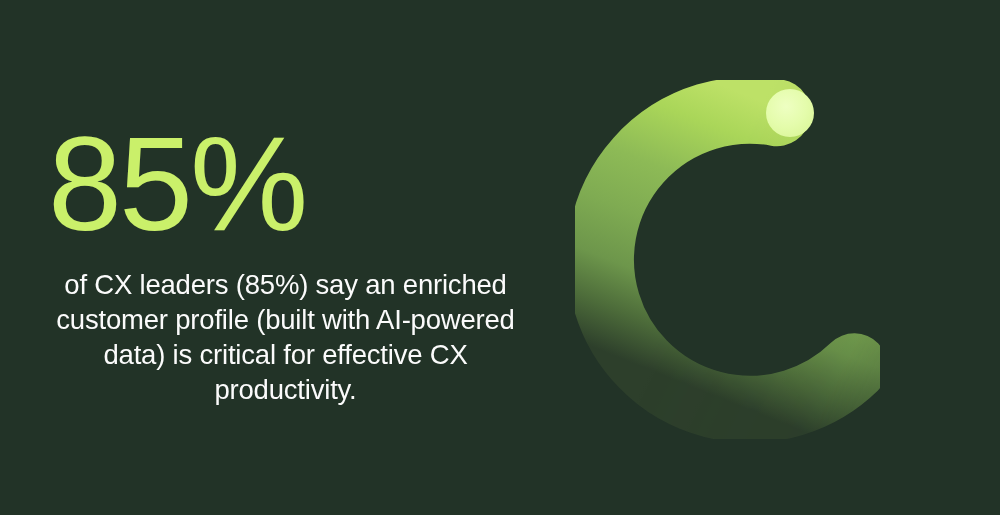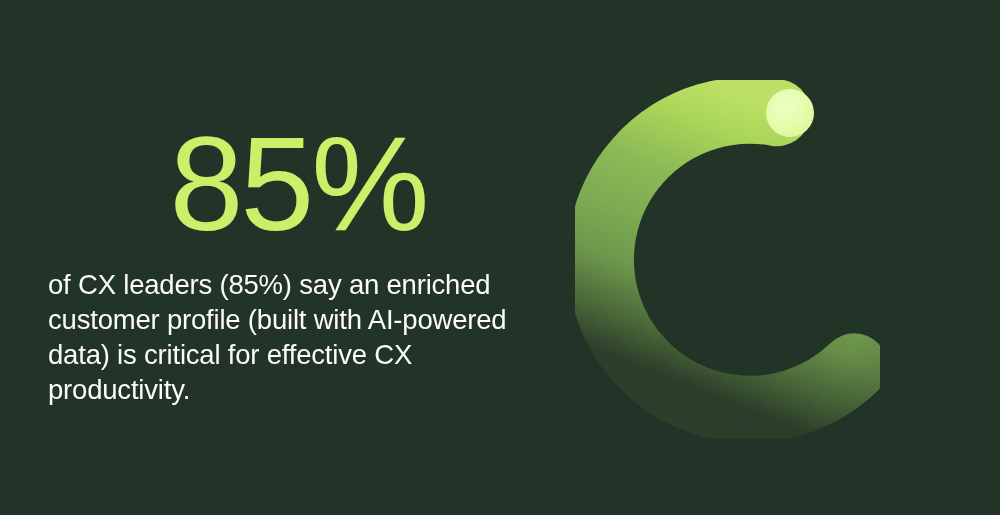--- a/index.html
+++ b/index.html
@@ -25,21 +25,20 @@
     width: 500px;
   }
   #stat-value {
     font-size: 133px;
     line-height: 1.0;
     letter-spacing: -3px;
     font-weight: 400;
     color: #caf06a;
     margin: 0;
     white-space: nowrap;
-    text-align: center;
   }
   #stat-description {
     margin: 16px 0 0 0;
     font-size: 27.5px;
     line-height: 35px;
     letter-spacing: -0.2px;
     font-weight: 400;
     color: #fbfbfb;
     max-width: 475px;
   }
@@ -59,21 +58,21 @@
     overflow: visible;
   }
 </style>
 </head>
 <body>
 
 <div id="stat-card" style="background: rgb(34, 51, 39);">
 
   <div id="text-block">
     <div id="stat-value" style="color: rgb(202, 240, 106);">85%</div>
-    <div id="stat-description" style="color: rgb(251, 251, 251);">of CX leaders (85%) say an enriched customer profile (built with AI-powered data) is critical for effective CX productivity.</div>
+    <div id="stat-description" style="color: rgb(251, 251, 251); text-align: center;">of CX leaders (85%) say an enriched customer profile (built with AI-powered data) is critical for effective CX productivity.</div>
   </div>
 
   <div id="ring-graphic">
     <svg viewBox="0 0 420 445" xmlns="http://www.w3.org/2000/svg" aria-hidden="true">
       <defs>
 
         <linearGradient id="arcGrad" x1="0.90" y1="0.06" x2="0.58" y2="1.00">
           <stop offset="0.00" stop-color="#bde167"></stop>
           <stop offset="0.14" stop-color="#aad659"></stop>
           <stop offset="0.34" stop-color="#8dba56"></stop>

